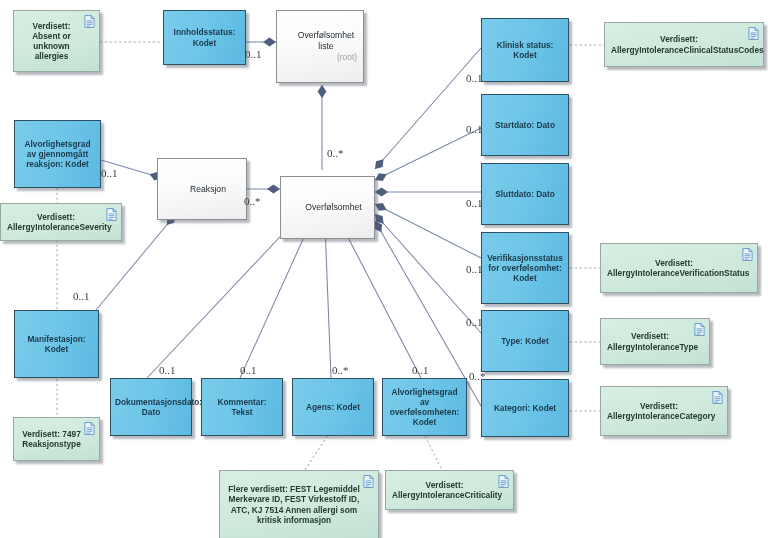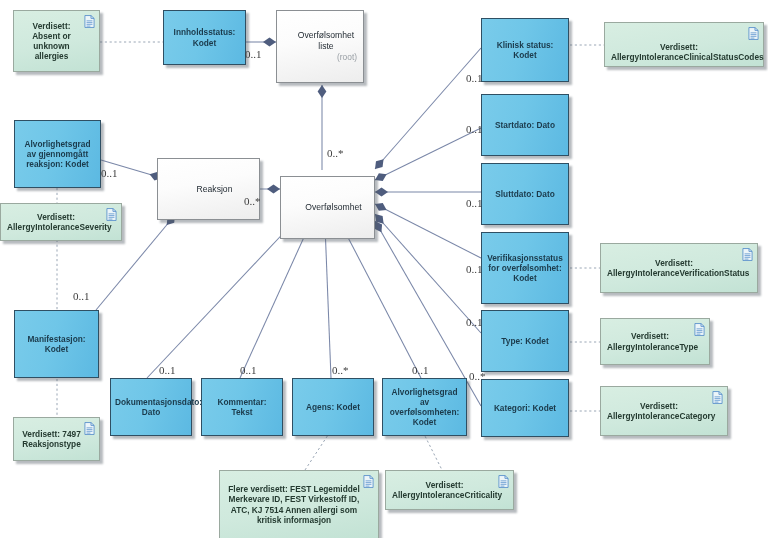--- a/index.html
+++ b/index.html
@@ -137,21 +137,21 @@
     </g>
   </svg>
 
   <div class="node cls root" style="left:276px;top:10px;width:88px;height:73px;">
     <span class="txt">
       <span>Overfølsomhet liste</span>
       <span class="sub">(root)</span>
     </span>
   </div>
 
-  <div class="node cls" style="left:157px;top:158px;width:103px;height:62px;">
+  <div class="node cls" style="left:157px;top:158px;width:90px;height:62px;">
     <span class="txt">Reaksjon</span>
   </div>
 
   <div class="node cls" style="left:280px;top:176px;width:95px;height:63px;">
     <span class="txt">Overfølsomhet</span>
   </div>
 
   <div class="node attr" style="left:163px;top:10px;width:83px;height:55px;">
     <span class="txt">Innholdsstatus: Kodet</span>
   </div>
@@ -267,21 +267,21 @@
       <g stroke="#4a86c8" stroke-width="0.8">
         <line x1="2.8" y1="6.3" x2="9.2" y2="6.3"></line>
         <line x1="2.8" y1="8.2" x2="9.2" y2="8.2"></line>
         <line x1="2.8" y1="10.1" x2="9.2" y2="10.1"></line>
         <line x1="2.8" y1="12" x2="7" y2="12"></line>
       </g>
     </svg>
     <span class="txt">Verdisett: AllergyIntoleranceCriticality</span>
   </div>
 
-  <div class="node note" style="left:604px;top:22px;width:160px;height:45px;align-items:flex-end;">
+  <div class="node note" style="left:604px;top:22px;width:160px;height:45px;">
     <svg class="note-icon" viewBox="0 0 12 14">
       <path d="M1,0.5 H7.6 L11,3.6 V13.5 H1 Z" fill="#eef6fb" stroke="#4a86c8" stroke-width="0.9"></path>
       <path d="M7.6,0.5 V3.6 H11" fill="none" stroke="#4a86c8" stroke-width="0.9"></path>
       <g stroke="#4a86c8" stroke-width="0.8">
         <line x1="2.8" y1="6.3" x2="9.2" y2="6.3"></line>
         <line x1="2.8" y1="8.2" x2="9.2" y2="8.2"></line>
         <line x1="2.8" y1="10.1" x2="9.2" y2="10.1"></line>
         <line x1="2.8" y1="12" x2="7" y2="12"></line>
       </g>
     </svg>

